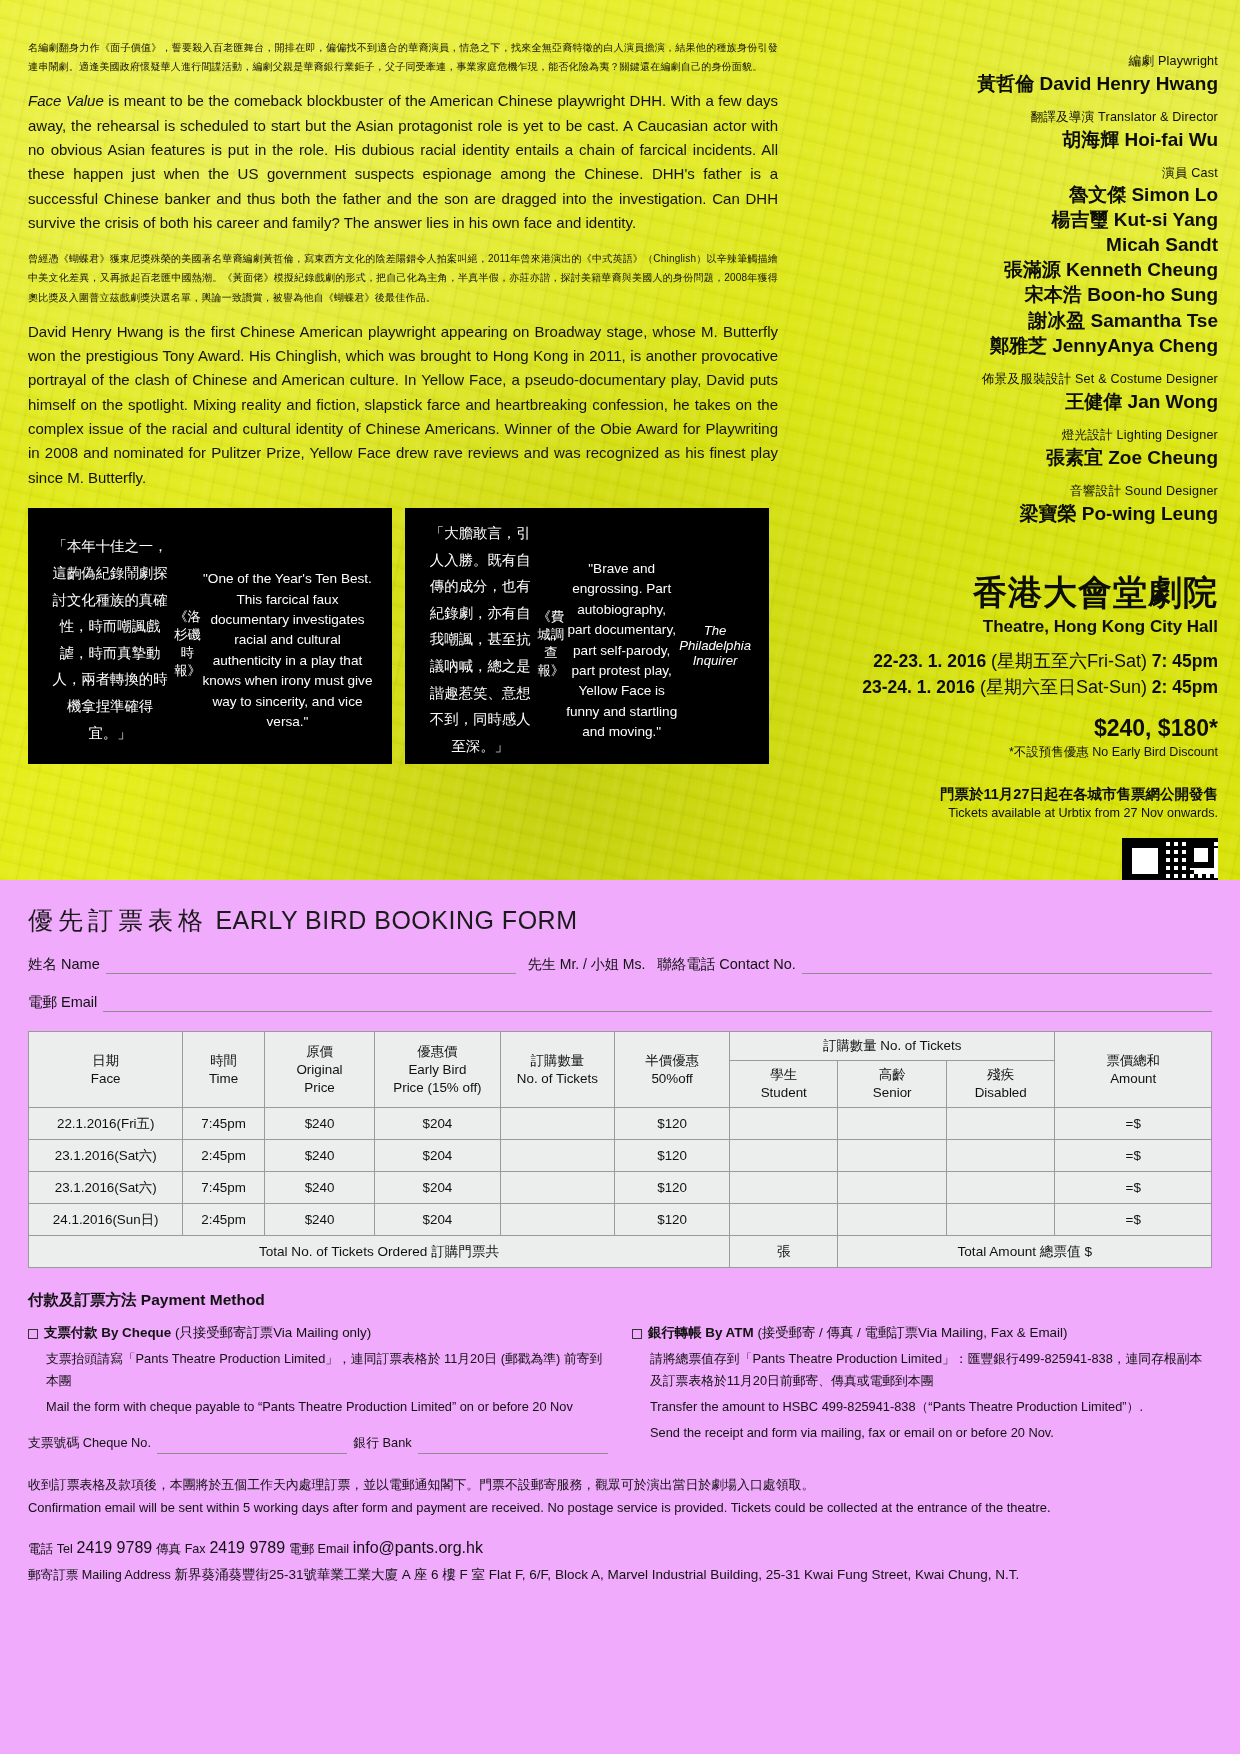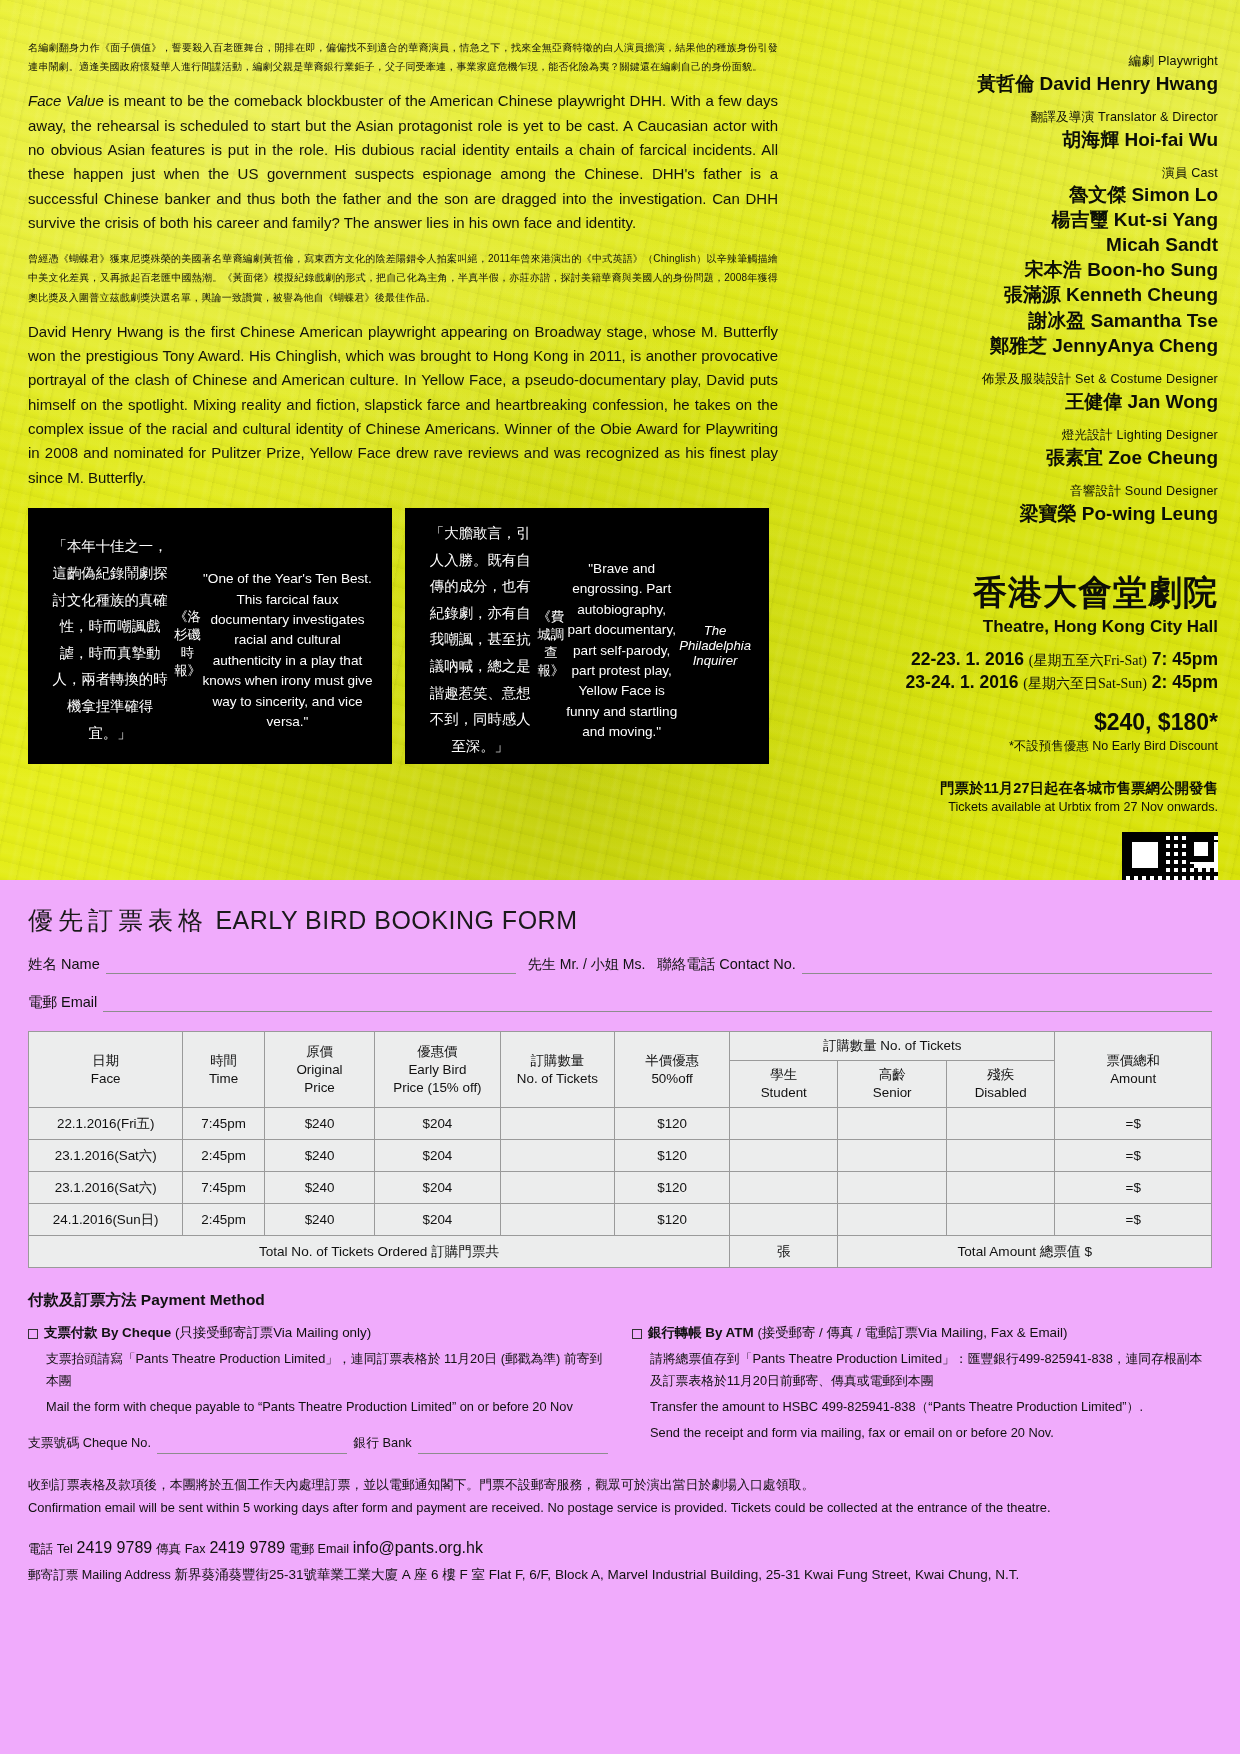--- a/index.html
+++ b/index.html
@@ -92,21 +92,21 @@
     text-align: right;
     z-index: 2;
     color: #0d0f06;
   }
   .role-label { font-size: 12.6px; letter-spacing: 0.2px; margin-top: 13px; }
   .role-name { font-size: 19px; font-weight: bold; margin-top: 1px; line-height: 1.32; }
   .cast-list .role-name { margin-top: 0; }
   .venue-cn { font-size: 34px; font-weight: bold; margin-top: 44px; letter-spacing: 1px; }
   .venue-en { font-size: 17px; font-weight: bold; margin-top: 1px; }
   .show-line { font-size: 17.5px; font-weight: bold; margin-top: 12px; }
-  .show-line .small { font-size: 14px; font-weight: normal; font-family: Liberation Serif, serif; }
+  .show-line .small { font-size: 18px; font-weight: normal; }
   .price { font-size: 23px; font-weight: bold; margin-top: 16px; }
   .price-note { font-size: 12.5px; margin-top: 2px; }
   .ticket-cn { font-size: 14.5px; font-weight: bold; margin-top: 24px; }
   .ticket-en { font-size: 12.6px; margin-top: 2px; }
 
   .qr {
     width: 96px; height: 96px;
     margin-left: auto;
     margin-top: 18px;
     background-color: #fff;
@@ -241,22 +241,22 @@
     <div>
       <div class="role-label">翻譯及導演 Translator &amp; Director</div>
       <div class="role-name">胡海輝 Hoi-fai Wu</div>
     </div>
     <div>
       <div class="role-label">演員 Cast</div>
       <div class="cast-list">
         <div class="role-name">魯文傑 Simon Lo</div>
         <div class="role-name">楊吉璽 Kut-si Yang</div>
         <div class="role-name">Micah Sandt</div>
+        <div class="role-name">張滿源 Kenneth Cheung</div>
         <div class="role-name">宋本浩 Boon-ho Sung</div>
-        <div class="role-name">張滿源 Kenneth Cheung</div>
         <div class="role-name">謝冰盈 Samantha Tse</div>
         <div class="role-name">鄭雅芝 JennyAnya Cheng</div>
       </div>
     </div>
     <div>
       <div class="role-label">佈景及服裝設計 Set &amp; Costume Designer</div>
       <div class="role-name">王健偉 Jan Wong</div>
     </div>
     <div>
       <div class="role-label">燈光設計 Lighting Designer</div>

